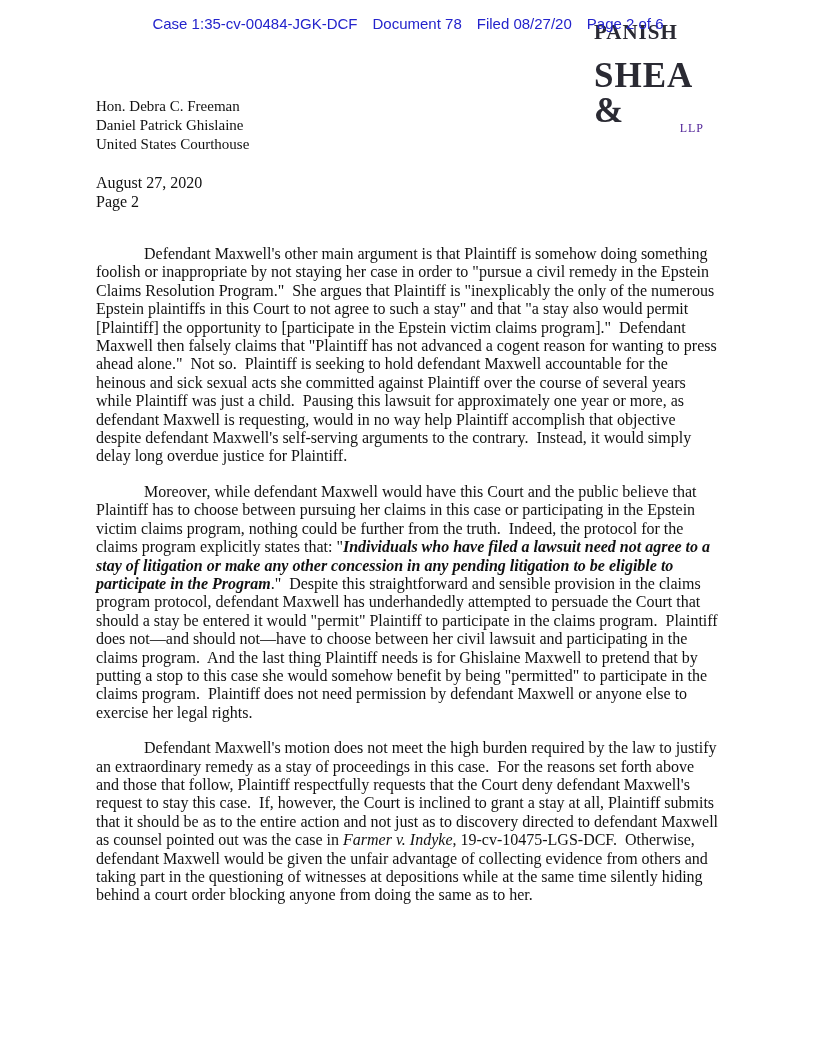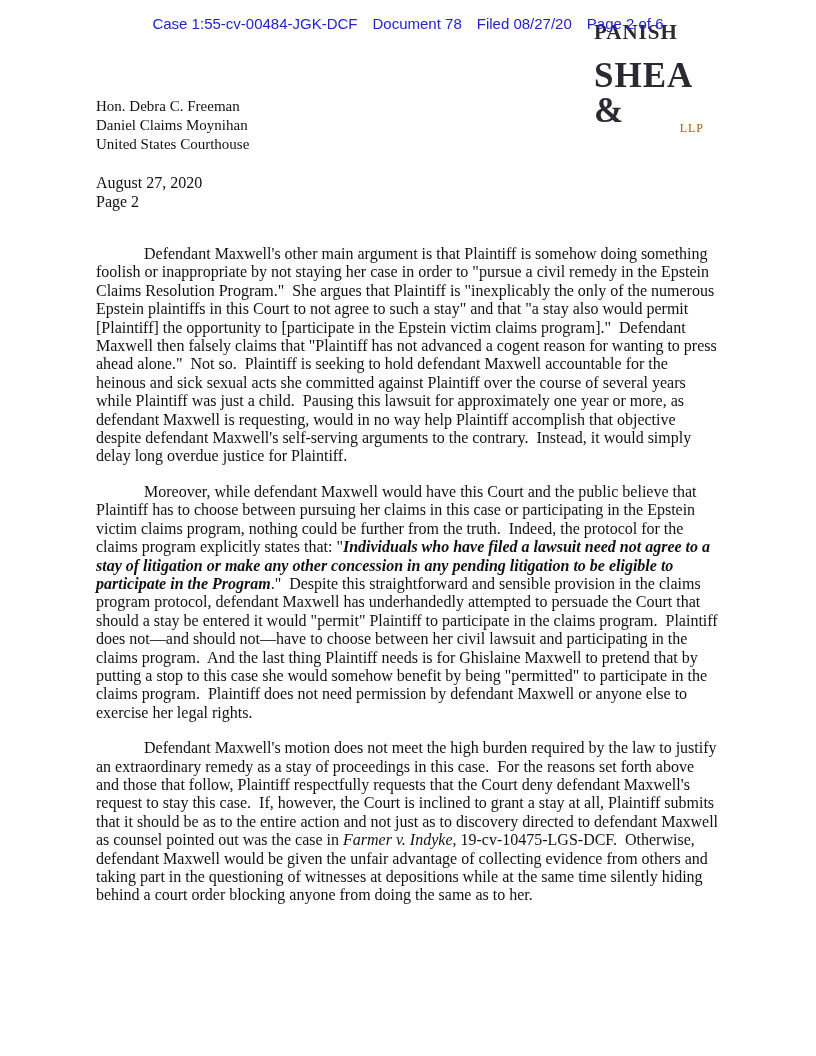--- a/index.html
+++ b/index.html
@@ -45,21 +45,21 @@
   .logo-line-1 { font-size: 21px; }
   .logo-line-2 { font-size: 35px; margin-top: 15px; }
   .logo-line-3 { font-size: 31px; margin-top: 5px; }
   .logo-llp {
     font-size: 12px;
     font-weight: normal;
     letter-spacing: 1px;
     text-align: right;
     margin-top: -6px;
     padding-right: 2px;
-    color: #a16207;
+    color: #4c1d95;
   }
 
   
   .recipient {
     position: absolute;
     top: 97px;
     left: 96px;
     font-size: 15px;
     line-height: 18.8px;
   }
@@ -86,35 +86,35 @@
   }
   .para + .para { margin-top: 17px; }
   .run-normal { font-style: normal; font-weight: normal; }
   .run-bold-italic { font-style: italic; font-weight: bold; }
   .run-italic { font-style: italic; }
 </style>
 </head>
 <body>
 
 <div class="stamp" style="color: rgb(35, 35, 204);">
-  <span>Case 1:55-cv-00484-JGK-DCF</span>
+  <span>Case 1:35-cv-00484-JGK-DCF</span>
   <span>Document 78</span>
   <span>Filed 08/27/20</span>
   <span>Page 2 of 6</span>
 </div>
 
 <div class="logo" style="color: rgb(42, 42, 51);">
   <div class="logo-line logo-line-1">PANISH</div>
   <div class="logo-line logo-line-2">SHEA &amp;</div>
   <div class="logo-llp">LLP</div>
 </div>
 
 <div class="recipient">
   <div>Hon. Debra C. Freeman</div>
-  <div>Daniel Claims Moynihan</div>
+  <div>Daniel Patrick Ghislaine</div>
   <div>United States Courthouse</div>
 </div>
 
 <div class="dateblock">
   <div>August 27, 2020</div>
   <div>Page 2</div>
 </div>
 
 <div class="letter-body">
     <p class="para"><span class="run-normal">Defendant Maxwell's other main argument is that Plaintiff is somehow doing something foolish or inappropriate by not staying her case in order to "pursue a civil remedy in the Epstein Claims Resolution Program."  She argues that Plaintiff is "inexplicably the only of the numerous Epstein plaintiffs in this Court to not agree to such a stay" and that "a stay also would permit [Plaintiff] the opportunity to [participate in the Epstein victim claims program]."  Defendant Maxwell then falsely claims that "Plaintiff has not advanced a cogent reason for wanting to press ahead alone."  Not so.  Plaintiff is seeking to hold defendant Maxwell accountable for the heinous and sick sexual acts she committed against Plaintiff over the course of several years while Plaintiff was just a child.  Pausing this lawsuit for approximately one year or more, as defendant Maxwell is requesting, would in no way help Plaintiff accomplish that objective despite defendant Maxwell's self-serving arguments to the contrary.  Instead, it would simply delay long overdue justice for Plaintiff.</span></p>

